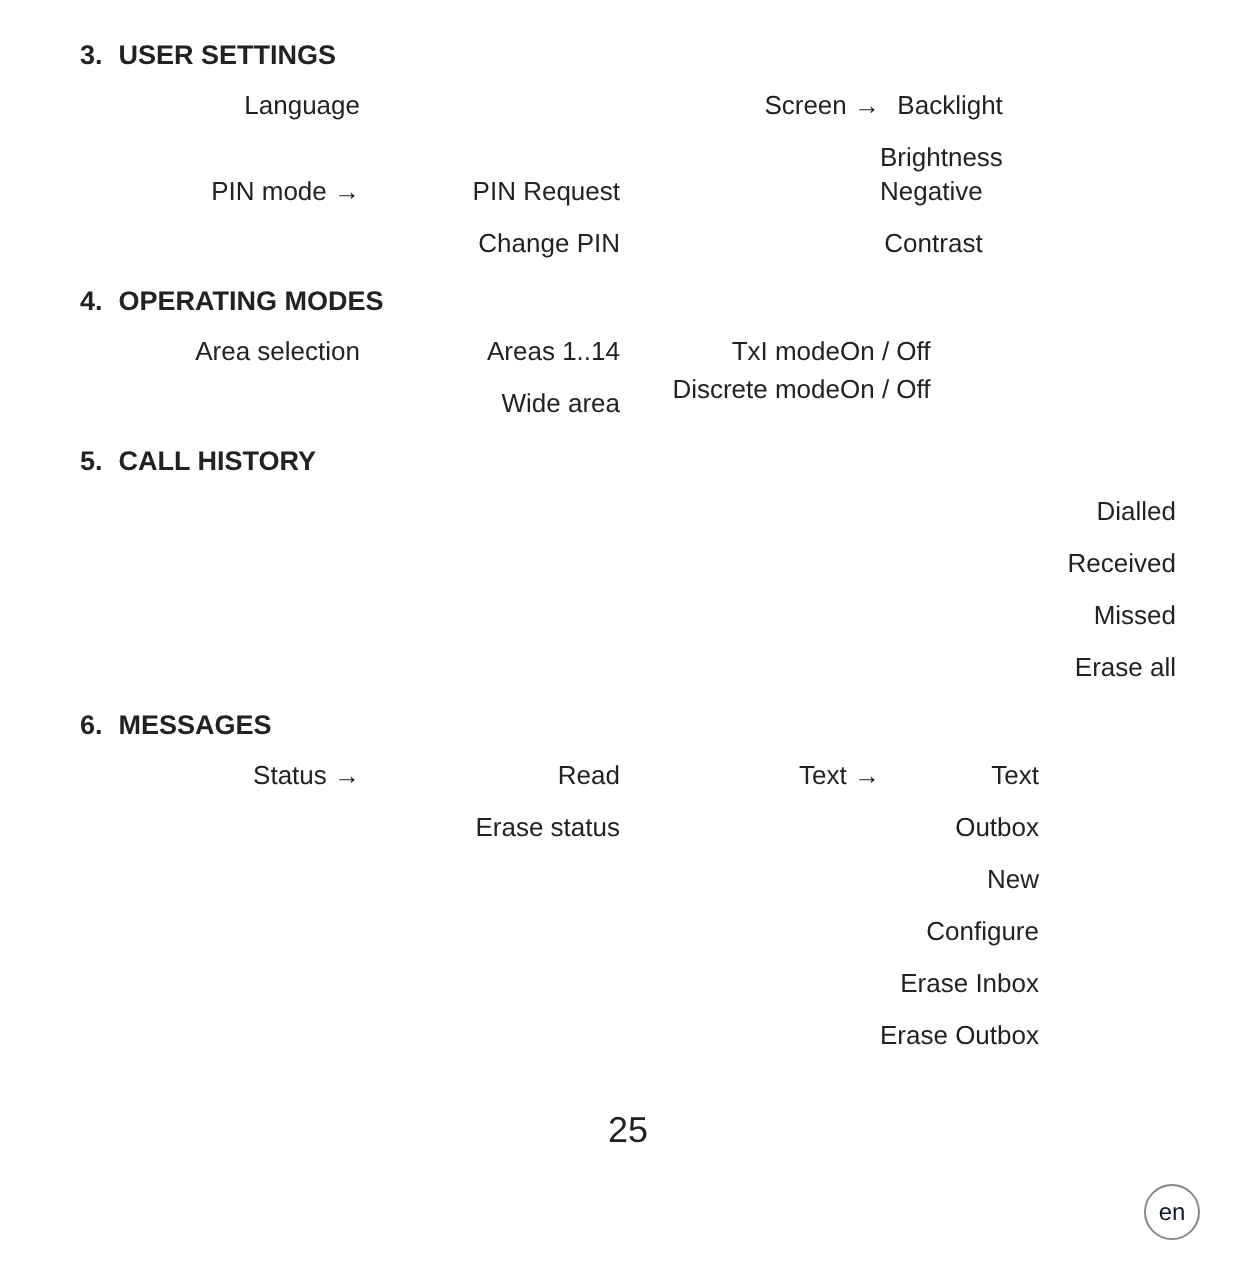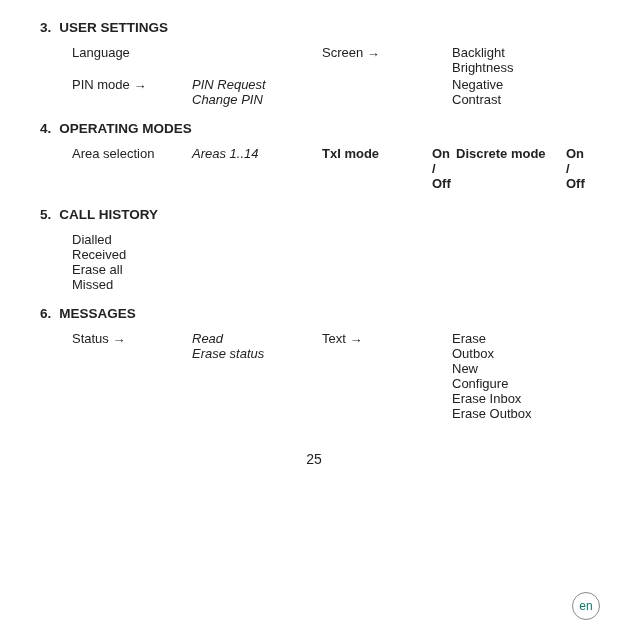--- a/index.html
+++ b/index.html
@@ -27,67 +27,68 @@
 
     .section-header {
       font-weight: bold;
       font-size: 13.5px;
       margin-bottom: 4px;
       display: flex;
       gap: 8px;
     }
 
     .section-body {
-      margin-left: 32px;
+      margin-left: 20px;
       margin-bottom: 14px;
+      text-align: right;
     }
 
     .row {
       display: flex;
       align-items: flex-start;
       margin-bottom: 2px;
     }
 
     .col1 {
       min-width: 120px;
     }
 
     .col2 {
       min-width: 130px;
-      font-style: italic;
     }
 
     .col3 {
       min-width: 130px;
     }
 
     .page-number {
       text-align: center;
       margin-top: 30px;
-      font-size: 14px;
+      font-size: 18px;
     }
 
     .lang-badge {
       position: absolute;
       bottom: 18px;
       right: 28px;
       border: 1.5px solid #888;
       border-radius: 50%;
       width: 28px;
       height: 28px;
       display: flex;
       align-items: center;
       justify-content: center;
       font-size: 12px;
-      color: #0f766e;
+      color: #0f172a;
     }
 
     .sub-items {
       display: flex;
       flex-direction: column;
+      gap: 11px;
     }
 
     .section-header-row {
       display: flex;
       align-items: baseline;
       margin-bottom: 6px;
     }
   </style>
 </head>
 <body>
@@ -133,22 +134,23 @@
       <div class="section-header">
         <span>4.</span>
         <span>OPERATING MODES</span>
       </div>
     </div>
     <div class="section-body">
       <div class="row">
         <div class="col1">Area selection</div>
         <div class="col2 sub-items">
           <span>Areas 1..14</span>
-        </div>
-        <div class="col3" style="display:flex; gap:2px;font-weight:bold;">
+          <span>Wide area</span>
+        </div>
+        <div class="col3" style="display:flex; flex-direction:column; gap:2px;">
           <div class="row">
             <span style="min-width:110px;">TxI mode</span>
             <span>On / Off</span>
           </div>
           <div class="row">
             <span style="min-width:110px;">Discrete mode</span>
             <span>On / Off</span>
           </div>
         </div>
       </div>
@@ -159,43 +161,43 @@
     <div class="section-header-row">
       <div class="section-header">
         <span>5.</span>
         <span>CALL HISTORY</span>
       </div>
     </div>
     <div class="section-body">
       <div class="sub-items">
         <span>Dialled</span>
         <span>Received</span>
+        <span>Missed</span>
         <span>Erase all</span>
-        <span>Missed</span>
       </div>
     </div>
   </div>
 
   <div>
     <div class="section-header-row">
       <div class="section-header">
         <span>6.</span>
         <span>MESSAGES</span>
       </div>
     </div>
     <div class="section-body">
       <div class="row">
         <div class="col1">Status →</div>
         <div class="col2 sub-items">
           <span>Read</span>
           <span>Erase status</span>
         </div>
         <div class="col3">Text →</div>
         <div class="sub-items">
-          <span>Erase</span>
+          <span>Text</span>
           <span>Outbox</span>
           <span>New</span>
           <span>Configure</span>
           <span>Erase Inbox</span>
           <span>Erase Outbox</span>
         </div>
       </div>
     </div>
   </div>
 

